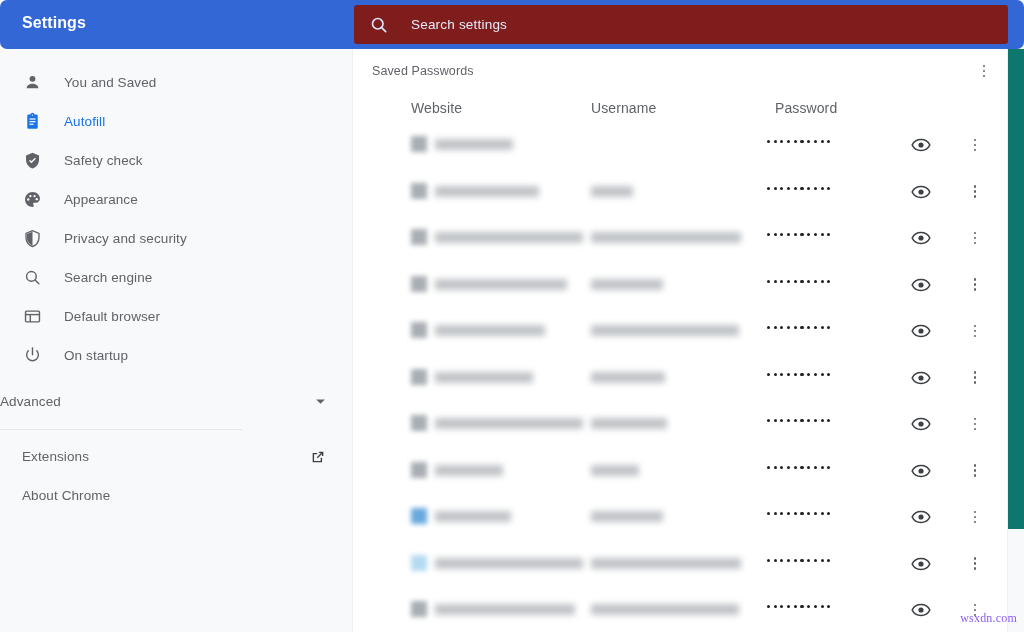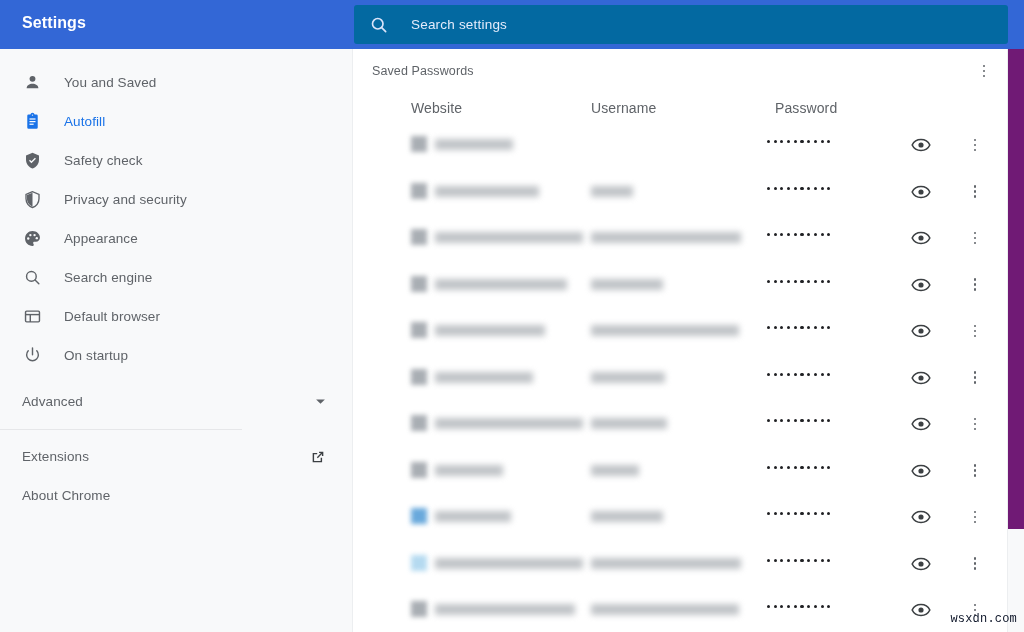--- a/index.html
+++ b/index.html
@@ -25,39 +25,40 @@
   
   .topbar {
     position: absolute;
     top: 0; left: 0;
     width: 1024px;
     height: 49px;
     background: #3367d6;
     display: flex;
     align-items: center;
     z-index: 20;
+    border-radius: 7px;
   }
 
   .brand-title {
     position: absolute;
     left: 22px;
     top: 14px;
     font-size: 16px;
     font-weight: bold;
     color: #ffffff;
     letter-spacing: 0.1px;
   }
 
   .searchbox {
     position: absolute;
     left: 354px;
     top: 5px;
     width: 654px;
     height: 39px;
-    background: #0369a1;
+    background: #7f1d1d;
     border-radius: 3px;
     display: flex;
     align-items: center;
     cursor: text;
   }
 
   .search-icon {
     width: 20px;
     height: 20px;
     margin-left: 15px;
@@ -113,21 +114,20 @@
   }
 
   .nav-item.active .nav-label { color: #1a73e8; }
   .nav-item.active .nav-ico svg { fill: #1a73e8; }
 
   .nav-collapse {
     position: relative;
     display: flex;
     align-items: center;
     height: 39px;
-    padding-left: 22px;
     padding-right: 26px;
     cursor: pointer;
     margin-top: 7px;
   }
 
   .nav-collapse .nav-label {
     font-size: 13.5px;
     color: #5f6368;
     letter-spacing: 0.1px;
   }
@@ -170,21 +170,21 @@
     display: block;
   }
 
   
   .content-wrap {
     position: absolute;
     left: 352px;
     top: 49px;
     width: 672px;
     height: 480px;
-    background: #701a75;
+    background: #0f766e;
   }
 
   .card {
     position: absolute;
     left: 0;
     top: 0;
     width: 656px;
     height: 583px;
     background: #ffffff;
     border-left: 1px solid #eceef0;
@@ -324,24 +324,24 @@
     border-radius: 50%;
     background: #5f6368;
   }
 
   
   .watermark {
     position: absolute;
     right: 7px;
     bottom: 6px;
     font-size: 12px;
-    color: #0f172a;
+    color: #8b5cf6;
     letter-spacing: 0.2px;
     z-index: 40;
-    font-family: Liberation Mono, monospace;
+    font-family: Liberation Serif, serif;
   }
 </style>
 </head>
 <body>
 
 <div class="app">
 
   <div class="topbar">
     <div class="brand-title">Settings</div>
 
@@ -379,48 +379,48 @@
     </div>
 
     <div class="nav-item">
       <span class="nav-ico">
         <svg width="19" height="19" viewBox="0 0 24 24" fill="#5f6368">
           <path d="M12 2.2 3.8 5.6v5.6c0 5.1 3.5 9.8 8.2 10.9 4.7-1.1 8.2-5.8 8.2-10.9V5.6z"></path>
           <path d="m10.6 15.4-3-3 1.2-1.2 1.8 1.8 4.5-4.5 1.2 1.2z" fill="#f8f9fa"></path>
         </svg>
       </span>
       <span class="nav-label">Safety check</span>
-    </div>
-
-    <div class="nav-item">
-      <span class="nav-ico">
-        <svg width="19" height="19" viewBox="0 0 24 24">
-          <path d="M12 2.2 3.8 5.6v5.6c0 5.1 3.5 9.8 8.2 10.9 4.7-1.1 8.2-5.8 8.2-10.9V5.6z" fill="none" stroke="#5f6368" stroke-width="1.7"></path>
-          <path d="M12 3.6v17.2c-4-1.2-7-5.3-7-9.6V6.4z" fill="#5f6368"></path>
-        </svg>
-      </span>
-      <span class="nav-label">Privacy and security</span>
     </div>
 
     <div class="nav-item">
       <span class="nav-ico">
         <svg width="19" height="19" viewBox="0 0 24 24" fill="#5f6368">
           <path d="M12 2.6C6.8 2.6 2.6 6.8 2.6 12s4.2 9.4 9.4 9.4c.9 0 1.6-.7 1.6-1.6 0-.4-.2-.8-.4-1.1-.3-.3-.4-.6-.4-1 0-.9.7-1.6 1.6-1.6h1.9c2.8 0 5.1-2.3 5.1-5.1 0-4.7-4.2-8.4-9.4-8.4z"></path>
           <circle cx="6.6" cy="12" r="1.5" fill="#f8f9fa"></circle>
           <circle cx="9.3" cy="7.7" r="1.5" fill="#f8f9fa"></circle>
           <circle cx="14.6" cy="7.7" r="1.5" fill="#f8f9fa"></circle>
           <circle cx="17.4" cy="11.6" r="1.5" fill="#f8f9fa"></circle>
         </svg>
       </span>
       <span class="nav-label">Appearance</span>
     </div>
 
     <div class="nav-item">
       <span class="nav-ico">
         <svg width="19" height="19" viewBox="0 0 24 24">
+          <path d="M12 2.2 3.8 5.6v5.6c0 5.1 3.5 9.8 8.2 10.9 4.7-1.1 8.2-5.8 8.2-10.9V5.6z" fill="none" stroke="#5f6368" stroke-width="1.7"></path>
+          <path d="M12 3.6v17.2c-4-1.2-7-5.3-7-9.6V6.4z" fill="#5f6368"></path>
+        </svg>
+      </span>
+      <span class="nav-label">Privacy and security</span>
+    </div>
+
+    <div class="nav-item">
+      <span class="nav-ico">
+        <svg width="19" height="19" viewBox="0 0 24 24">
           <circle cx="10.6" cy="10.6" r="6.1" fill="none" stroke="#5f6368" stroke-width="1.8"></circle>
           <line x1="15.2" y1="15.2" x2="20" y2="20" stroke="#5f6368" stroke-width="1.8" stroke-linecap="round"></line>
         </svg>
       </span>
       <span class="nav-label">Search engine</span>
     </div>
 
     <div class="nav-item">
       <span class="nav-ico">
         <svg width="19" height="19" viewBox="0 0 24 24">

